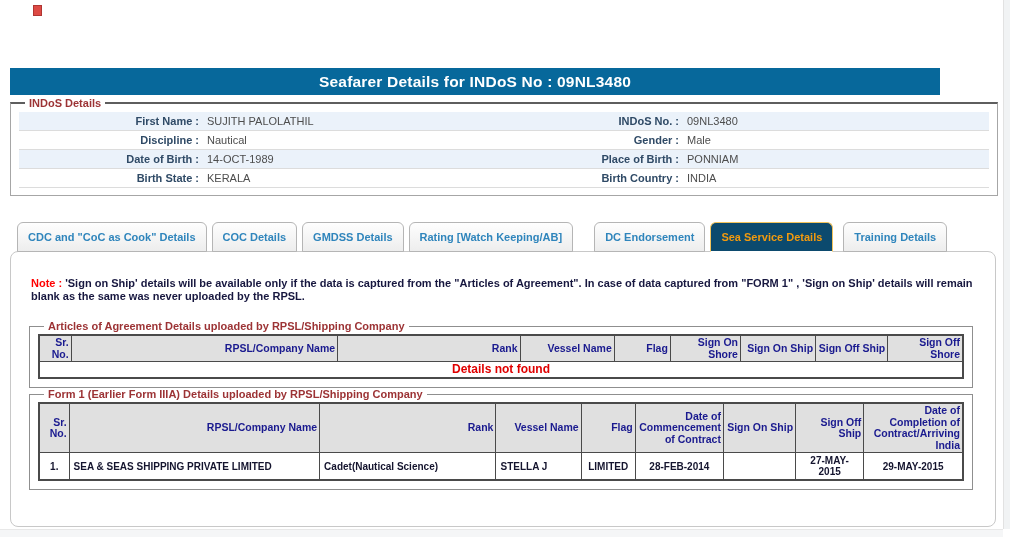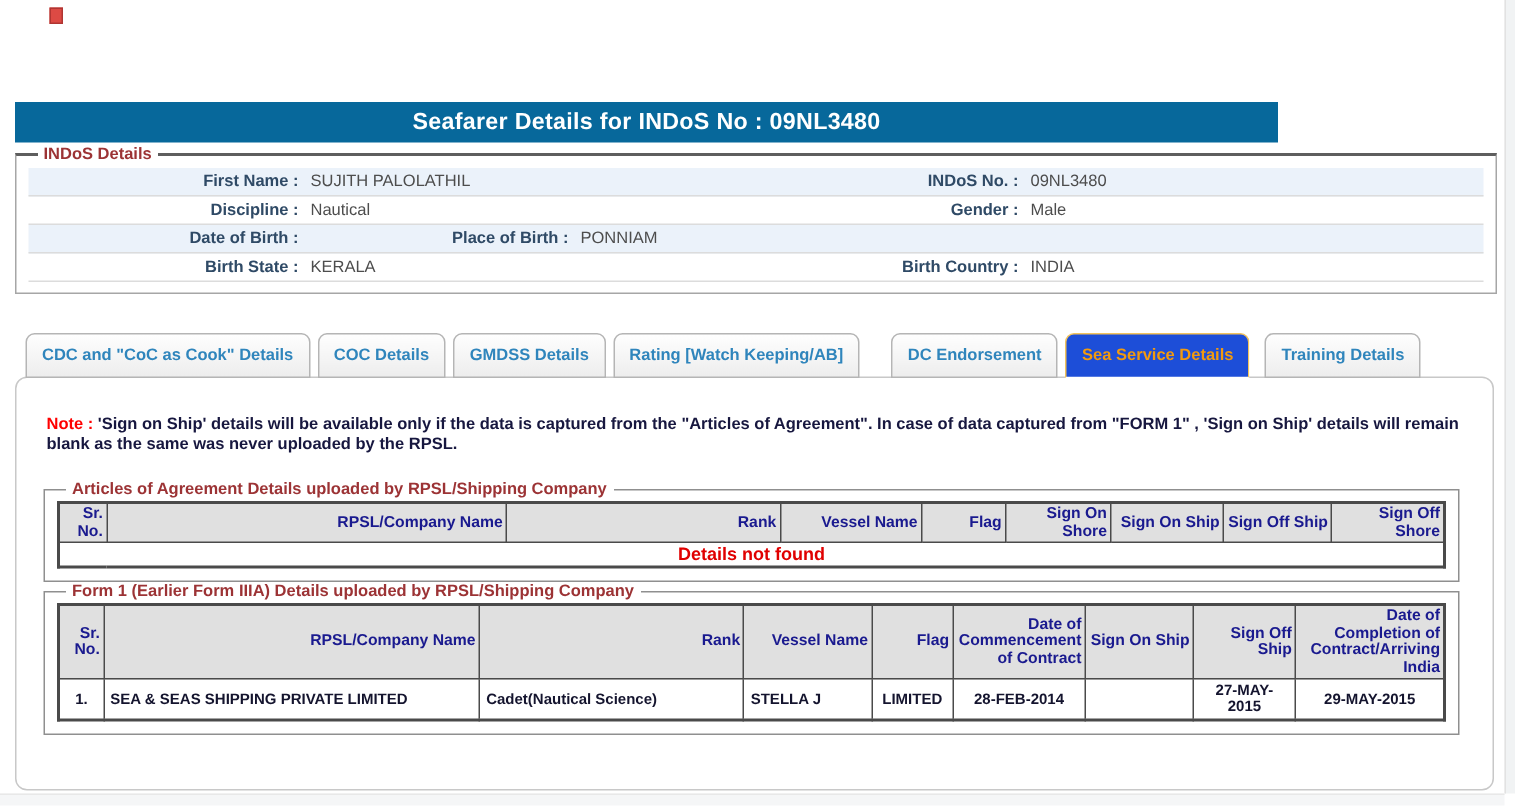--- a/index.html
+++ b/index.html
@@ -9,21 +9,21 @@
     background: #ffffff;
     font-family: "Liberation Sans", sans-serif;
     overflow: hidden;
   }
 
   
   .broken-img { position:absolute; left:33px; top:5px; width:9px; height:11px;
     background:#DD4A44; border:1px solid #B03532; }
 
   
-  .titlebar { position:absolute; left:10px; top:68px; width:842px; height:27px;
+  .titlebar { position:absolute; left:10px; top:68px; width:930px; height:27px;
     background:#07689B; color:#ffffff; font-weight:bold; font-size:15.5px;
     text-align:center; line-height:27px; letter-spacing:0.2px; }
 
   
   fieldset { border:1px solid #A6A6A6; background:#fff; }
   legend { color:#9C3335; font-weight:bold; font-size:11px; padding:0 4px; margin-left:6px; }
 
   fieldset.indos { position:absolute; left:10px; top:97px; width:988px; height:99px;
     border-top:2px solid #5E5E5E; padding:3px 8px 0 8px; }
 
@@ -34,21 +34,21 @@
   .fl1 { width:180px; } .fl2 { width:180px; }
   .fv { color:#4D4D4D; padding-left:8px; }
   .fv1 { width:300px; } .fv2 { flex:1; }
 
   
   .tabs { position:absolute; left:17px; top:222px; display:flex; z-index:3; }
   .tab { height:30px; line-height:28px; padding:0 10px; margin-right:5px;
     border:1px solid #B5B5B5; border-radius:6px 6px 0 0;
     background:linear-gradient(#FEFEFE,#EDEDED);
     color:#2F85BC; font-weight:bold; font-size:11px; white-space:nowrap; cursor:pointer; }
-  .tab.active { color:#F29A0E; border-color:#F2C35C; background:#1d4ed8;
+  .tab.active { color:#F29A0E; border-color:#F2C35C; background:#0c4a6e;
     border-bottom-color:#ffffff; }
   .tab.gap-lg { margin-left:16px; }
   .tab.gap-xl { margin-left:5px; }
 
   
   .panel { position:absolute; left:10px; top:251px; width:986px; height:276px;
     border:1px solid #C8C8C8; border-radius:8px; background:#fff; z-index:1; }
 
   .note { margin:25px 18px 0 20px; width:948px; font-size:11px; font-weight:bold;
     color:#17173F; line-height:13px; }
@@ -105,20 +105,21 @@
     <span class="fv fv2">09NL3480</span>
   </div>
   <div class="frow">
     <span class="fl fl1">Discipline :</span>
     <span class="fv fv1">Nautical</span>
     <span class="fl fl2">Gender :</span>
     <span class="fv fv2">Male</span>
   </div>
   <div class="frow alt">
     <span class="fl fl1">Date of Birth :</span>
+    <span class="fv fv1">14-OCT-1989</span>
     <span class="fl fl2">Place of Birth :</span>
     <span class="fv fv2">PONNIAM</span>
   </div>
   <div class="frow">
     <span class="fl fl1">Birth State :</span>
     <span class="fv fv1">KERALA</span>
     <span class="fl fl2">Birth Country :</span>
     <span class="fv fv2">INDIA</span>
   </div>
 </fieldset>

